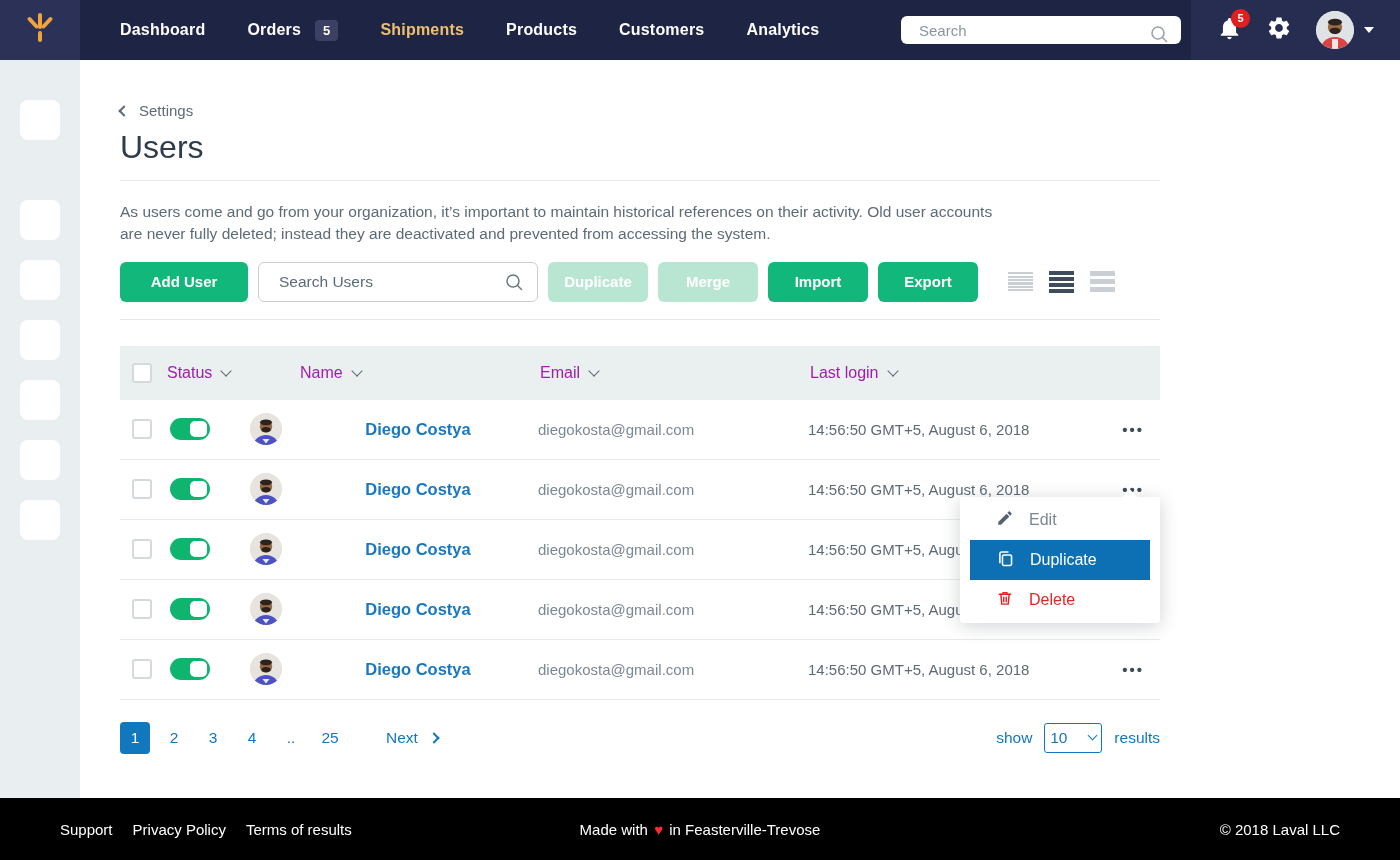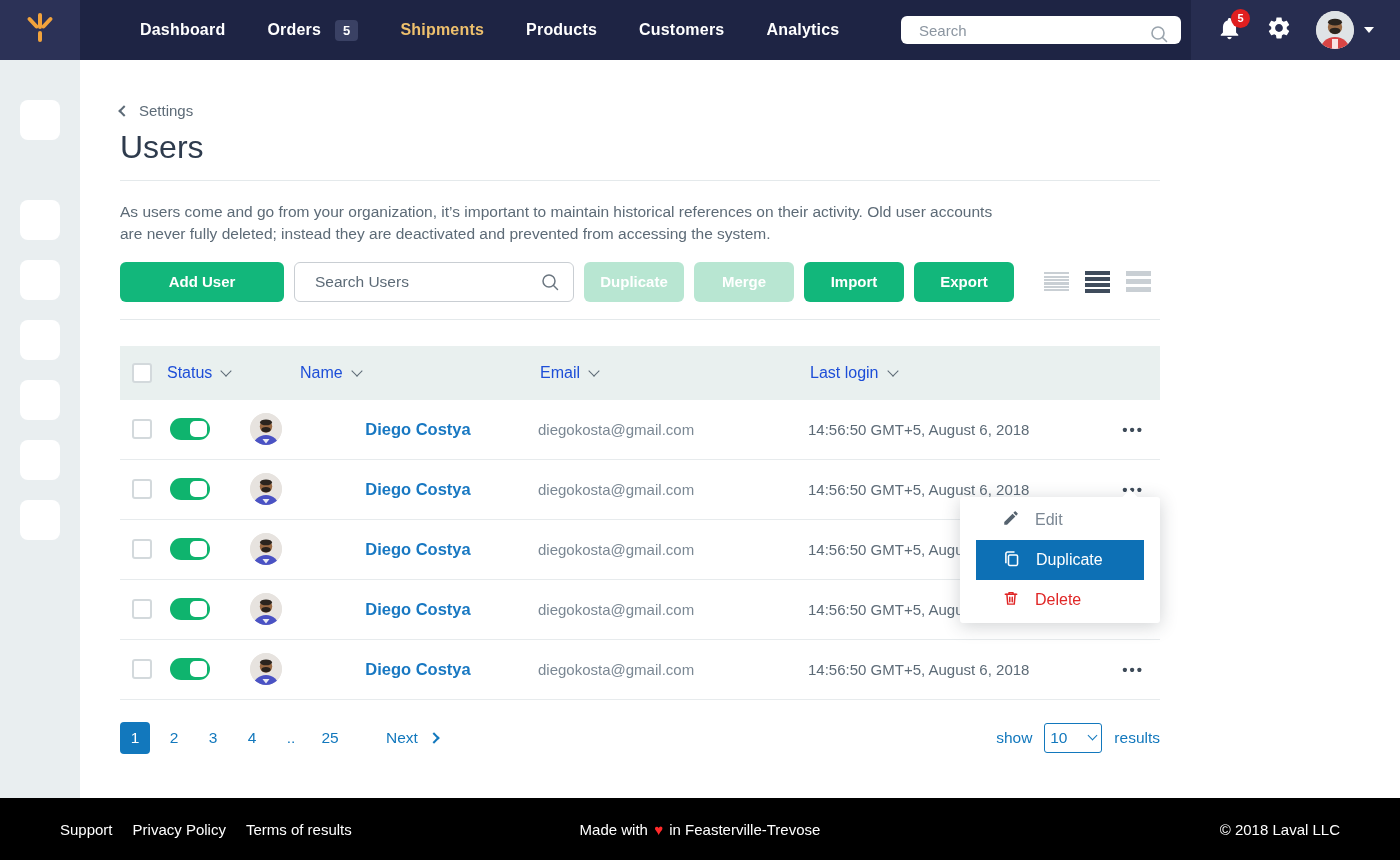--- a/index.html
+++ b/index.html
@@ -5,21 +5,21 @@
   * { box-sizing: border-box; margin: 0; padding: 0; }
   html,body { width:1400px; height:860px; overflow:hidden;
     font-family:"Liberation Sans", sans-serif; background:#fff; }
   .app { position:relative; width:1400px; height:860px; }
 
   
   .topnav { position:absolute; left:0; top:0; width:1400px; height:60px;
     background:#1e2444; display:flex; align-items:center; }
   .logo-tile { width:80px; height:60px; background:#2c3257;
     display:flex; align-items:center; justify-content:center; flex:none; }
-  .nav-items { display:flex; align-items:center; gap:42px; margin-left:60px;text-align:right; }
+  .nav-items { display:flex; align-items:center; gap:42px; margin-left:40px;text-align:right; }
   .nav-item { color:#fff; font-size:16px; font-weight:700; letter-spacing:.2px;
     display:flex; align-items:center; gap:14px; cursor:pointer; white-space:nowrap; }
   .nav-item.active { color:#eec06d; }
   .nav-badge { background:#3a4164; color:#fff; font-size:13px; font-weight:700;
     padding:4px 8px; border-radius:4px; line-height:1; }
   .nav-search { margin-left:auto; margin-right:10px; position:relative; }
   .nav-search input { width:280px; height:28px; border:none; border-radius:6px;
     padding:0 40px 0 18px; font-size:15px; color:#333; outline:none;
     font-family:inherit; }
   .nav-search input::placeholder { color:#8b95a0; }
@@ -60,21 +60,21 @@
   .desc { margin-top:20px; max-width:884px; color:#5d6b77; font-size:15.5px;
     line-height:1.45; }
 
   
   .toolbar { margin-top:16px; display:flex; align-items:center; }
   .btn { height:40px; border:none; border-radius:6px; color:#fff;
     font-weight:700; font-size:15px; font-family:inherit; cursor:pointer;
     display:flex; align-items:center; justify-content:center; }
   .btn.green { background:#12b77b; }
   .btn.disabled { background:#b8e6d2; cursor:default; }
-  .w160{width:164px} .w100{width:100px}
+  .w160{width:128px} .w100{width:100px}
   .mr10{margin-right:10px}
   .tool-search { position:relative; width:280px; height:40px; margin-right:10px; }
   .tool-search input { width:100%; height:100%; border:1px solid #c9ced3;
     border-radius:6px; padding:0 28px 0 20px; font-size:15.5px; color:#333;
     outline:none; font-family:inherit; }
   .tool-search input::placeholder { color:#5d6b77; }
   .tool-search .mag { position:absolute; right:14px; top:10px; }
   .view-icons { margin-left:30px; display:flex; align-items:center; gap:16px; }
   .vi { width:25px; cursor:pointer; }
   .vi1 { height:20px; background:repeating-linear-gradient(to bottom,#c9cfd4 0 2px,transparent 2px 3.5px); }
@@ -85,42 +85,42 @@
 
   
   .table { margin-top:26px; }
   .thead { height:54px; background:#e9f0ef; display:flex; align-items:center;
     padding-left:12px; }
   .trow { height:60px; border-bottom:1px solid #e7ebed; display:flex;
     align-items:center; padding-left:12px; }
   .cb { width:20px; height:20px; border:2px solid #d3d9dc; border-radius:3px;
     background:#fff; flex:none; cursor:pointer; }
   .thead .cb { margin-right:15px; }
-  .th { display:flex; align-items:center; font-size:16px; color:#1d4ed8;
+  .th { display:flex; align-items:center; font-size:16px; color:#a21caf;
     cursor:pointer; }
   .th .sort { width:8px; height:8px; border-right:1.5px solid #5d6b77;
     border-bottom:1.5px solid #5d6b77; transform:rotate(45deg);
     margin-left:10px; position:relative; top:-2px; }
   .th-status{width:133px} .th-name{width:240px} .th-email{width:270px}
   .trow .cb { margin-right:18px; }
   .toggle { width:40px; height:22px; border-radius:11px; background:#0fb46e;
     position:relative; margin-right:40px; flex:none; cursor:pointer; }
   .toggle::after { content:""; position:absolute; right:3px; top:3px;
     width:17px; height:16px; background:#fff; border-radius:5px; }
   .trow .avatar { margin-right:16px; }
   .cell-name { width:240px; font-size:16.5px; color:#1878c2; font-weight:700;
     cursor:pointer;text-align:center; }
   .cell-email { width:270px; font-size:15px; color:#7b8894; }
   .cell-login { flex:1; font-size:15px; color:#5d6b77; }
   .row-menu { padding-right:16px; color:#3e4b59; font-size:15px;
     letter-spacing:2px; font-weight:700; cursor:pointer; }
 
   
   .menu { position:absolute; left:880px; top:437px; width:200px; background:#fff;
-    border-radius:3px; box-shadow:0 3px 18px rgba(40,50,60,.22); padding:3px 16px;
+    border-radius:3px; box-shadow:0 3px 18px rgba(40,50,60,.22); padding:3px 10px;
     z-index:20; }
   .menu-notch { position:absolute; top:-5px; right:24px; width:12px; height:12px;
     background:#fff; transform:rotate(45deg); }
   .menu-item { height:40px; display:flex; align-items:center; gap:15px;
     padding-left:26px; font-size:16px; color:#7b8793; cursor:pointer;
     position:relative; z-index:2; }
   .menu-item.active { background:#0d70b5; color:#fff; }
   .menu-item.danger { color:#e02626; }
 
   

